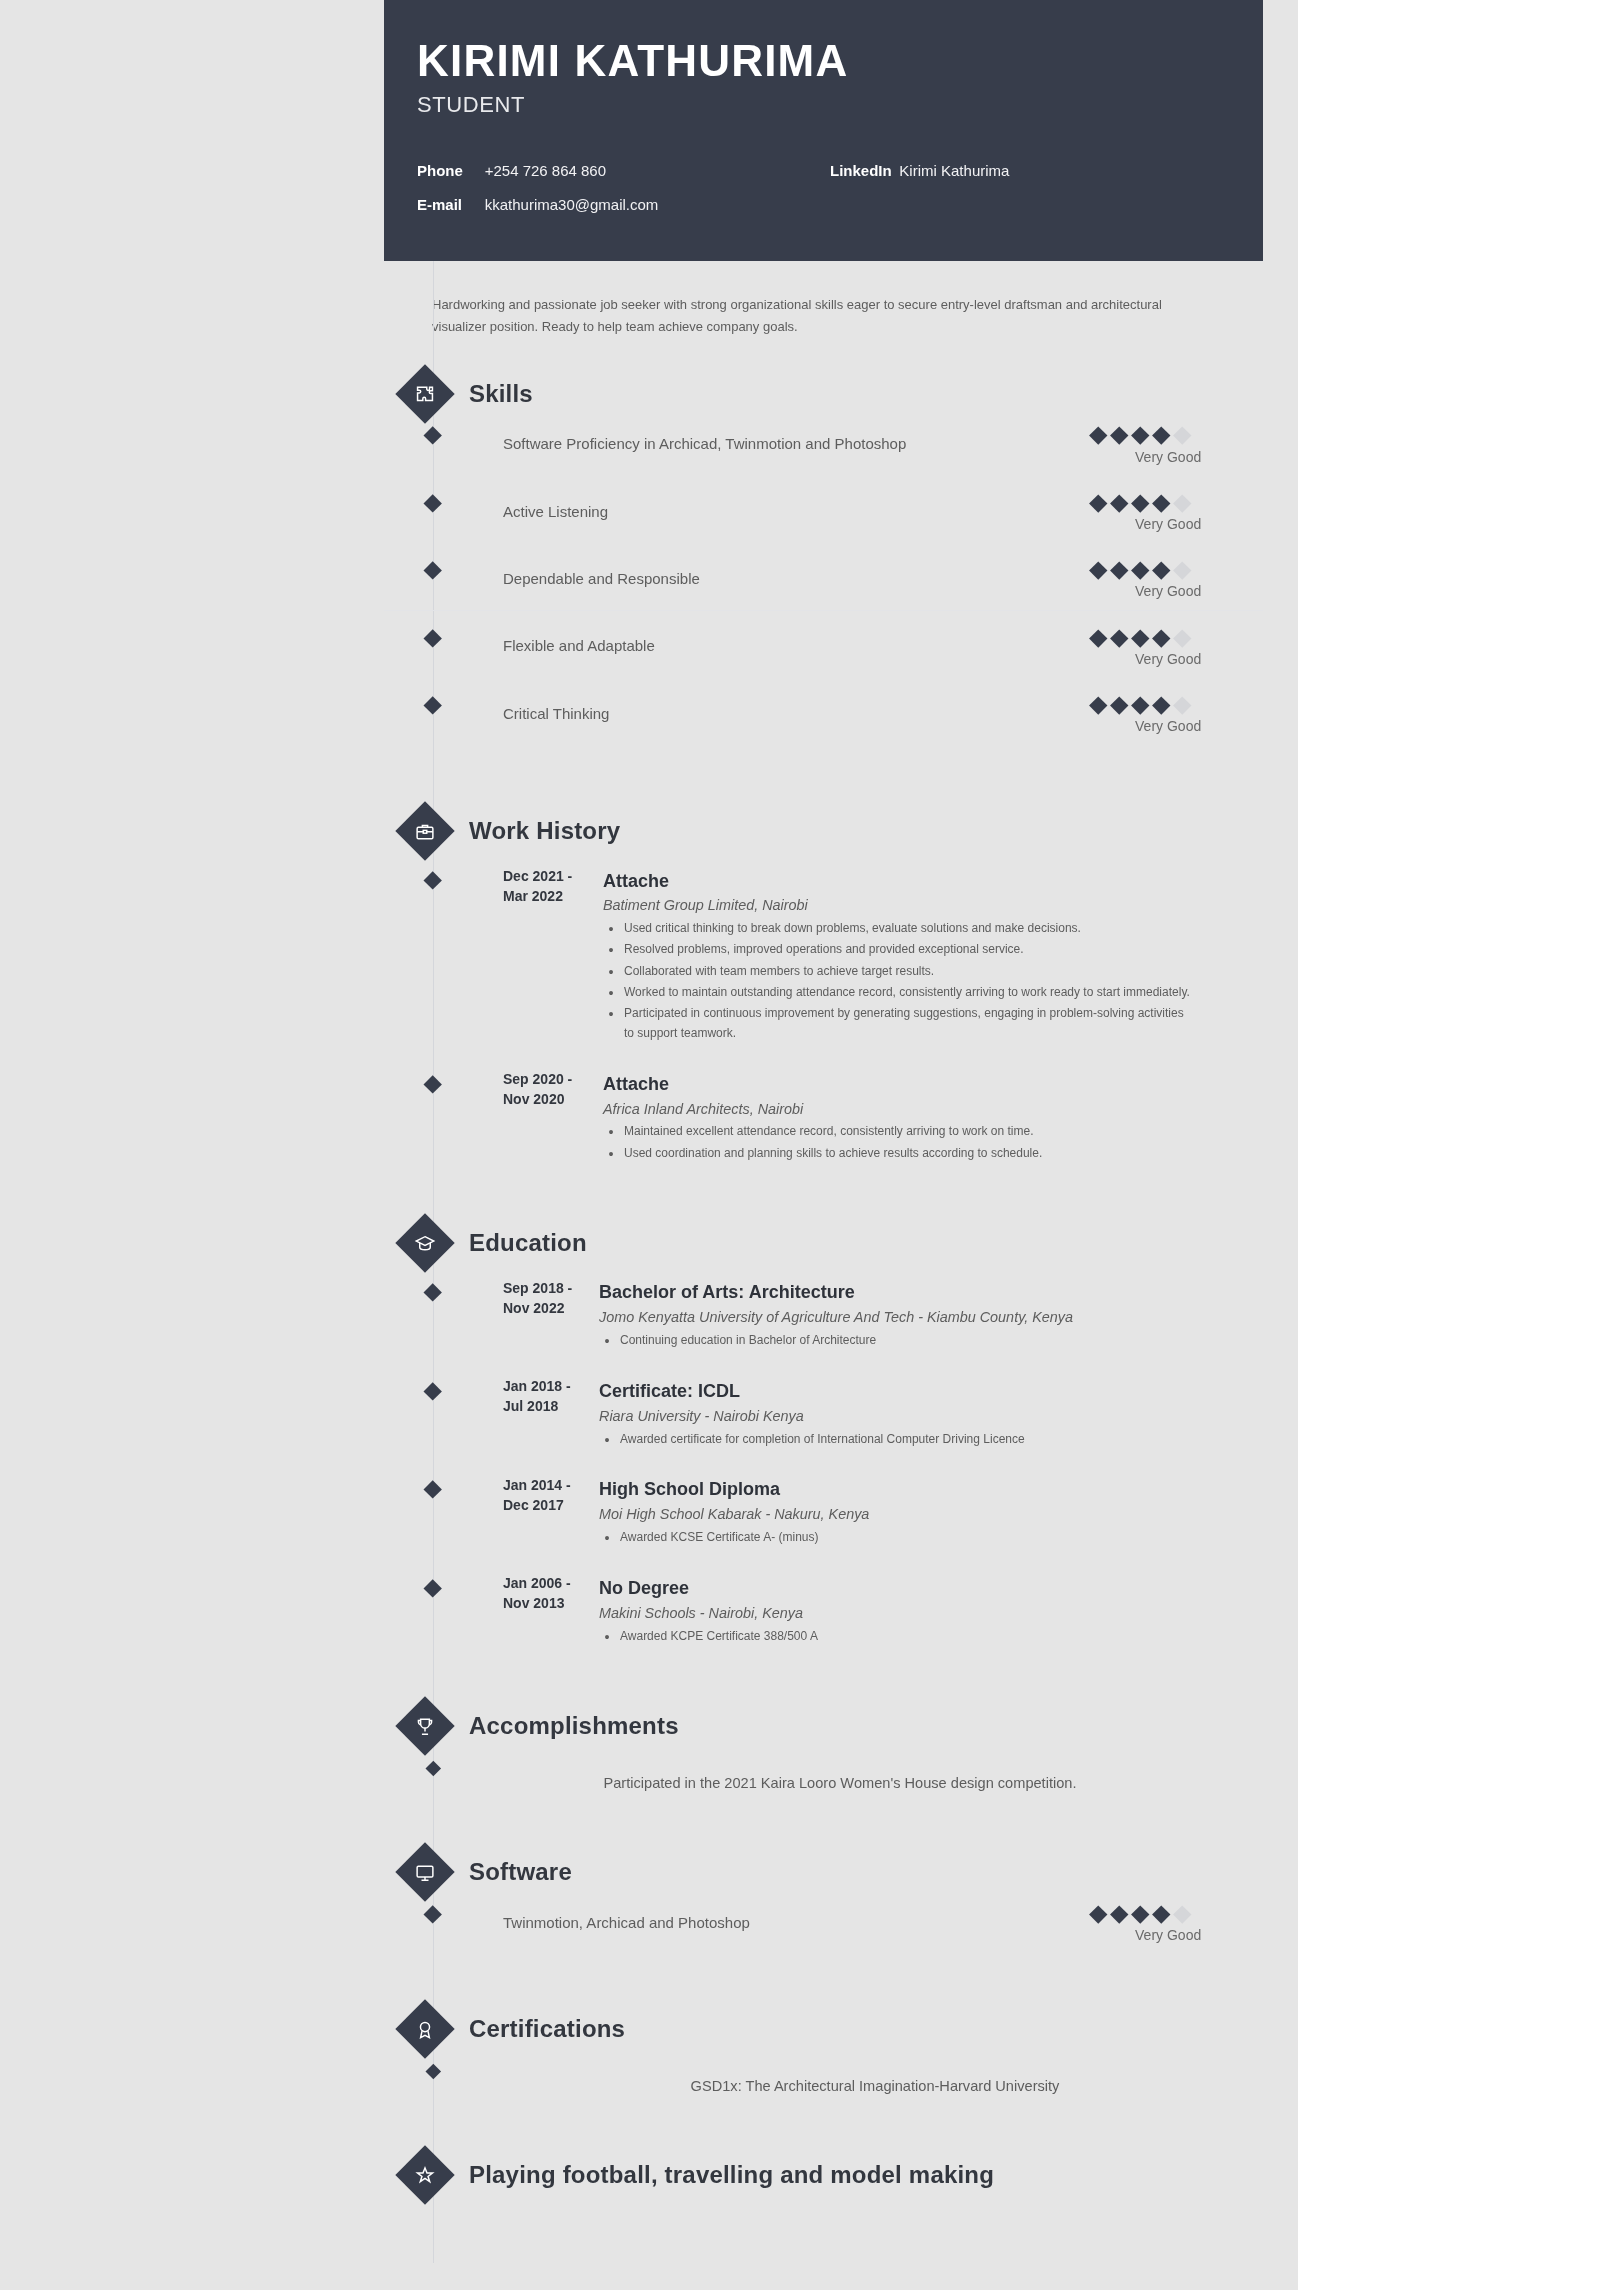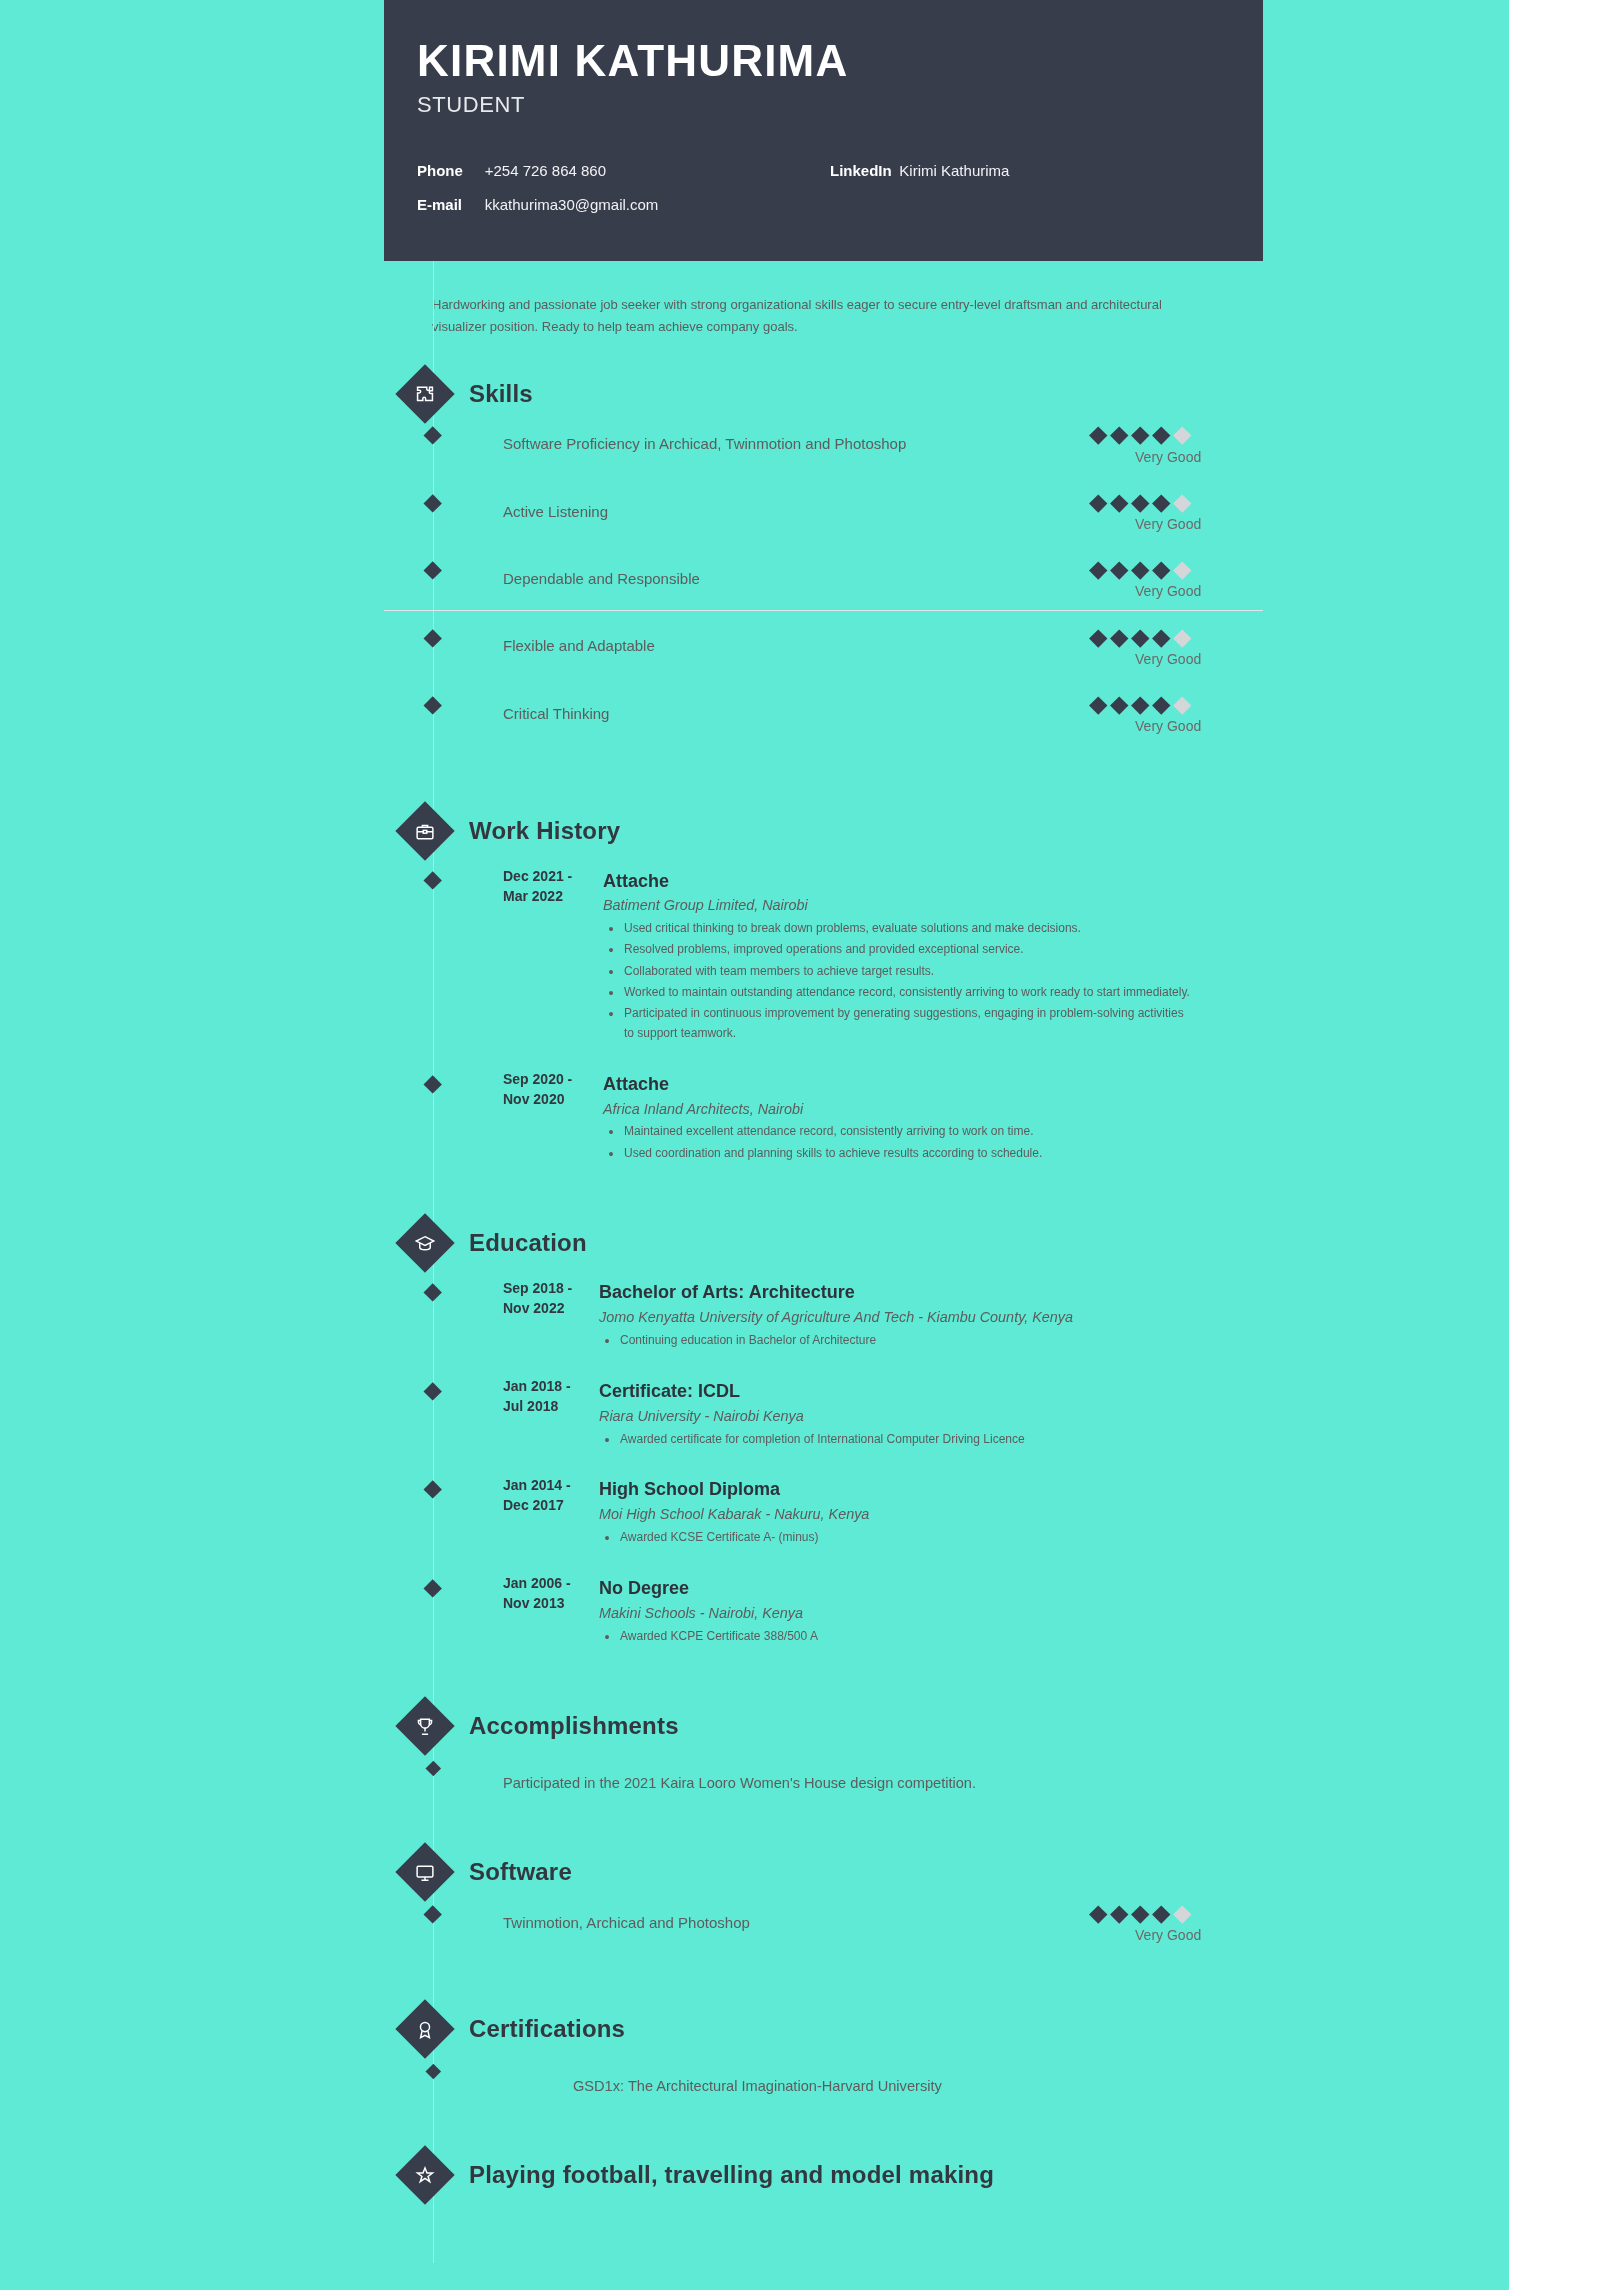--- a/index.html
+++ b/index.html
@@ -11,23 +11,23 @@
     width: 1618px;
     height: 2290px;
     font-family: "Liberation Sans", sans-serif;
     color: #4a4a4a;
     position: relative;
     overflow: hidden;
   }
 
   .page {
     position: relative;
-    width: 1509px;
+    width: 1298px;
     height: 2290px;
-    background: #5eead4;
+    background: #e5e5e5;
   }
 
   
   .header {
     position: absolute;
     left: 384px;
     top: 0;
     width: 879px;
     height: 261px;
     background: #373d4b;
@@ -257,20 +257,21 @@
     font-size: 14.4px;
   }
   .edu .entry-body { margin-left: 215px; }
   .edu .entry-title { font-size: 18px; }
 
   
   .plain-row {
     position: relative;
     padding: 15.4px 0 9.6px 0;
     min-height: 33px;
+    text-align: center;
   }
   .plain-text {
     margin-left: 119px;
     font-size: 14.6px;
     line-height: 1.7;
     color: #5d5d5d;
     padding-right: 86px;
   }
   .plain-text.indented { margin-left: 189px; }
 

